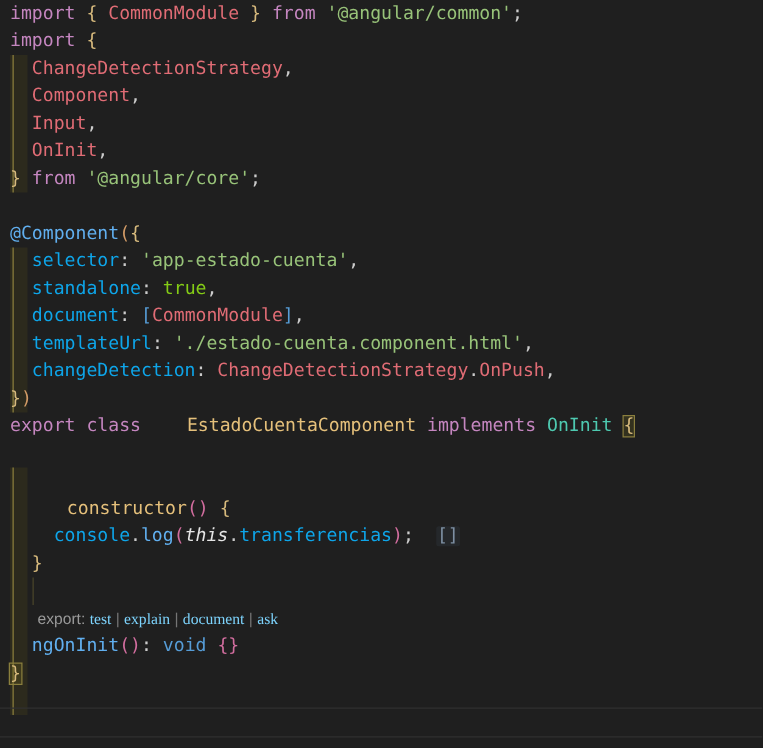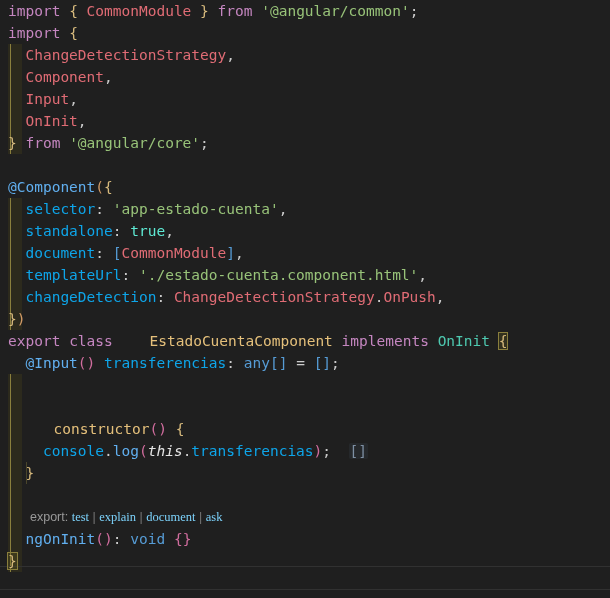--- a/index.html
+++ b/index.html
@@ -74,21 +74,21 @@
   .ident    { color: #e06c75; }
   .str      { color: #98c379; }      
   .type     { color: #4ec9b0; }      
   .cls      { color: #e5c07b; padding-left: 28px; }      
   .fn       { color: #61afef; }      
   .deco     { color: #61afef; }      
   .brace    { color: #d7ba7d; }      
   .paren    { color: #d19a66; }      
   .brk      { color: #569cd6; }      
   .punct    { color: #cccccc; }
-  .bool     { color: #5eead4; }
+  .bool     { color: #84cc16; }
   .this     { color: #e5e5e5; font-style: italic; margin-top: 48px; }
   .magenta  { color: #d16d9e; }
   .plain    { color: #cccccc; }
 
   .bracket-match {
     outline: 1px solid #8a7f3d;
     background: rgba(112, 102, 26, 0.25);
   }
 
   
@@ -159,21 +159,20 @@
 
     <div class="line"><span class="plain">  </span><span class="prop">templateUrl</span><span class="punct">: </span><span class="str">'./estado-cuenta.component.html'</span><span class="punct">,</span></div>
 
 
     <div class="line"><span class="plain">  </span><span class="prop">changeDetection</span><span class="punct">: </span><span class="ident">ChangeDetectionStrategy</span><span class="punct">.</span><span class="ident">OnPush</span><span class="punct">,</span></div>
 
     <div class="line"><span class="brace">}</span><span class="paren">)</span></div>
 
     <div class="line"><span class="kw">export</span><span class="plain"> </span><span class="kw">class</span><span class="plain"> </span><span class="cls">EstadoCuentaComponent</span><span class="plain"> </span><span class="kw">implements</span><span class="plain"> </span><span class="type">OnInit</span><span class="plain"> </span><span class="brace bracket-match">{</span></div>
 
-    <div class="line"><span class="plain">  </span><span class="deco">@Input</span><span class="magenta">()</span><span class="plain"> </span><span class="prop">transferencias</span><span class="punct">: </span><span class="kw2">any</span><span class="brk">[]</span><span class="punct"> = </span><span class="brk">[]</span><span class="punct">;</span></div>
 
     <div class="line"> </div>
     <div class="line"> </div>
 
     <div class="line"><span class="plain">  </span><span class="cls">constructor</span><span class="magenta">()</span><span class="plain"> </span><span class="brace">{</span></div>
 
     <div class="line"><span class="plain">    </span><span class="prop">console</span><span class="punct">.</span><span class="fn">log</span><span class="magenta">(</span><span class="this">this</span><span class="punct">.</span><span class="prop">transferencias</span><span class="magenta">)</span><span class="punct">;</span><span class="plain">  </span><span class="inline-hint">[]</span></div>
 
     <div class="line"><span class="plain">  </span><span class="brace">}</span></div>
 

